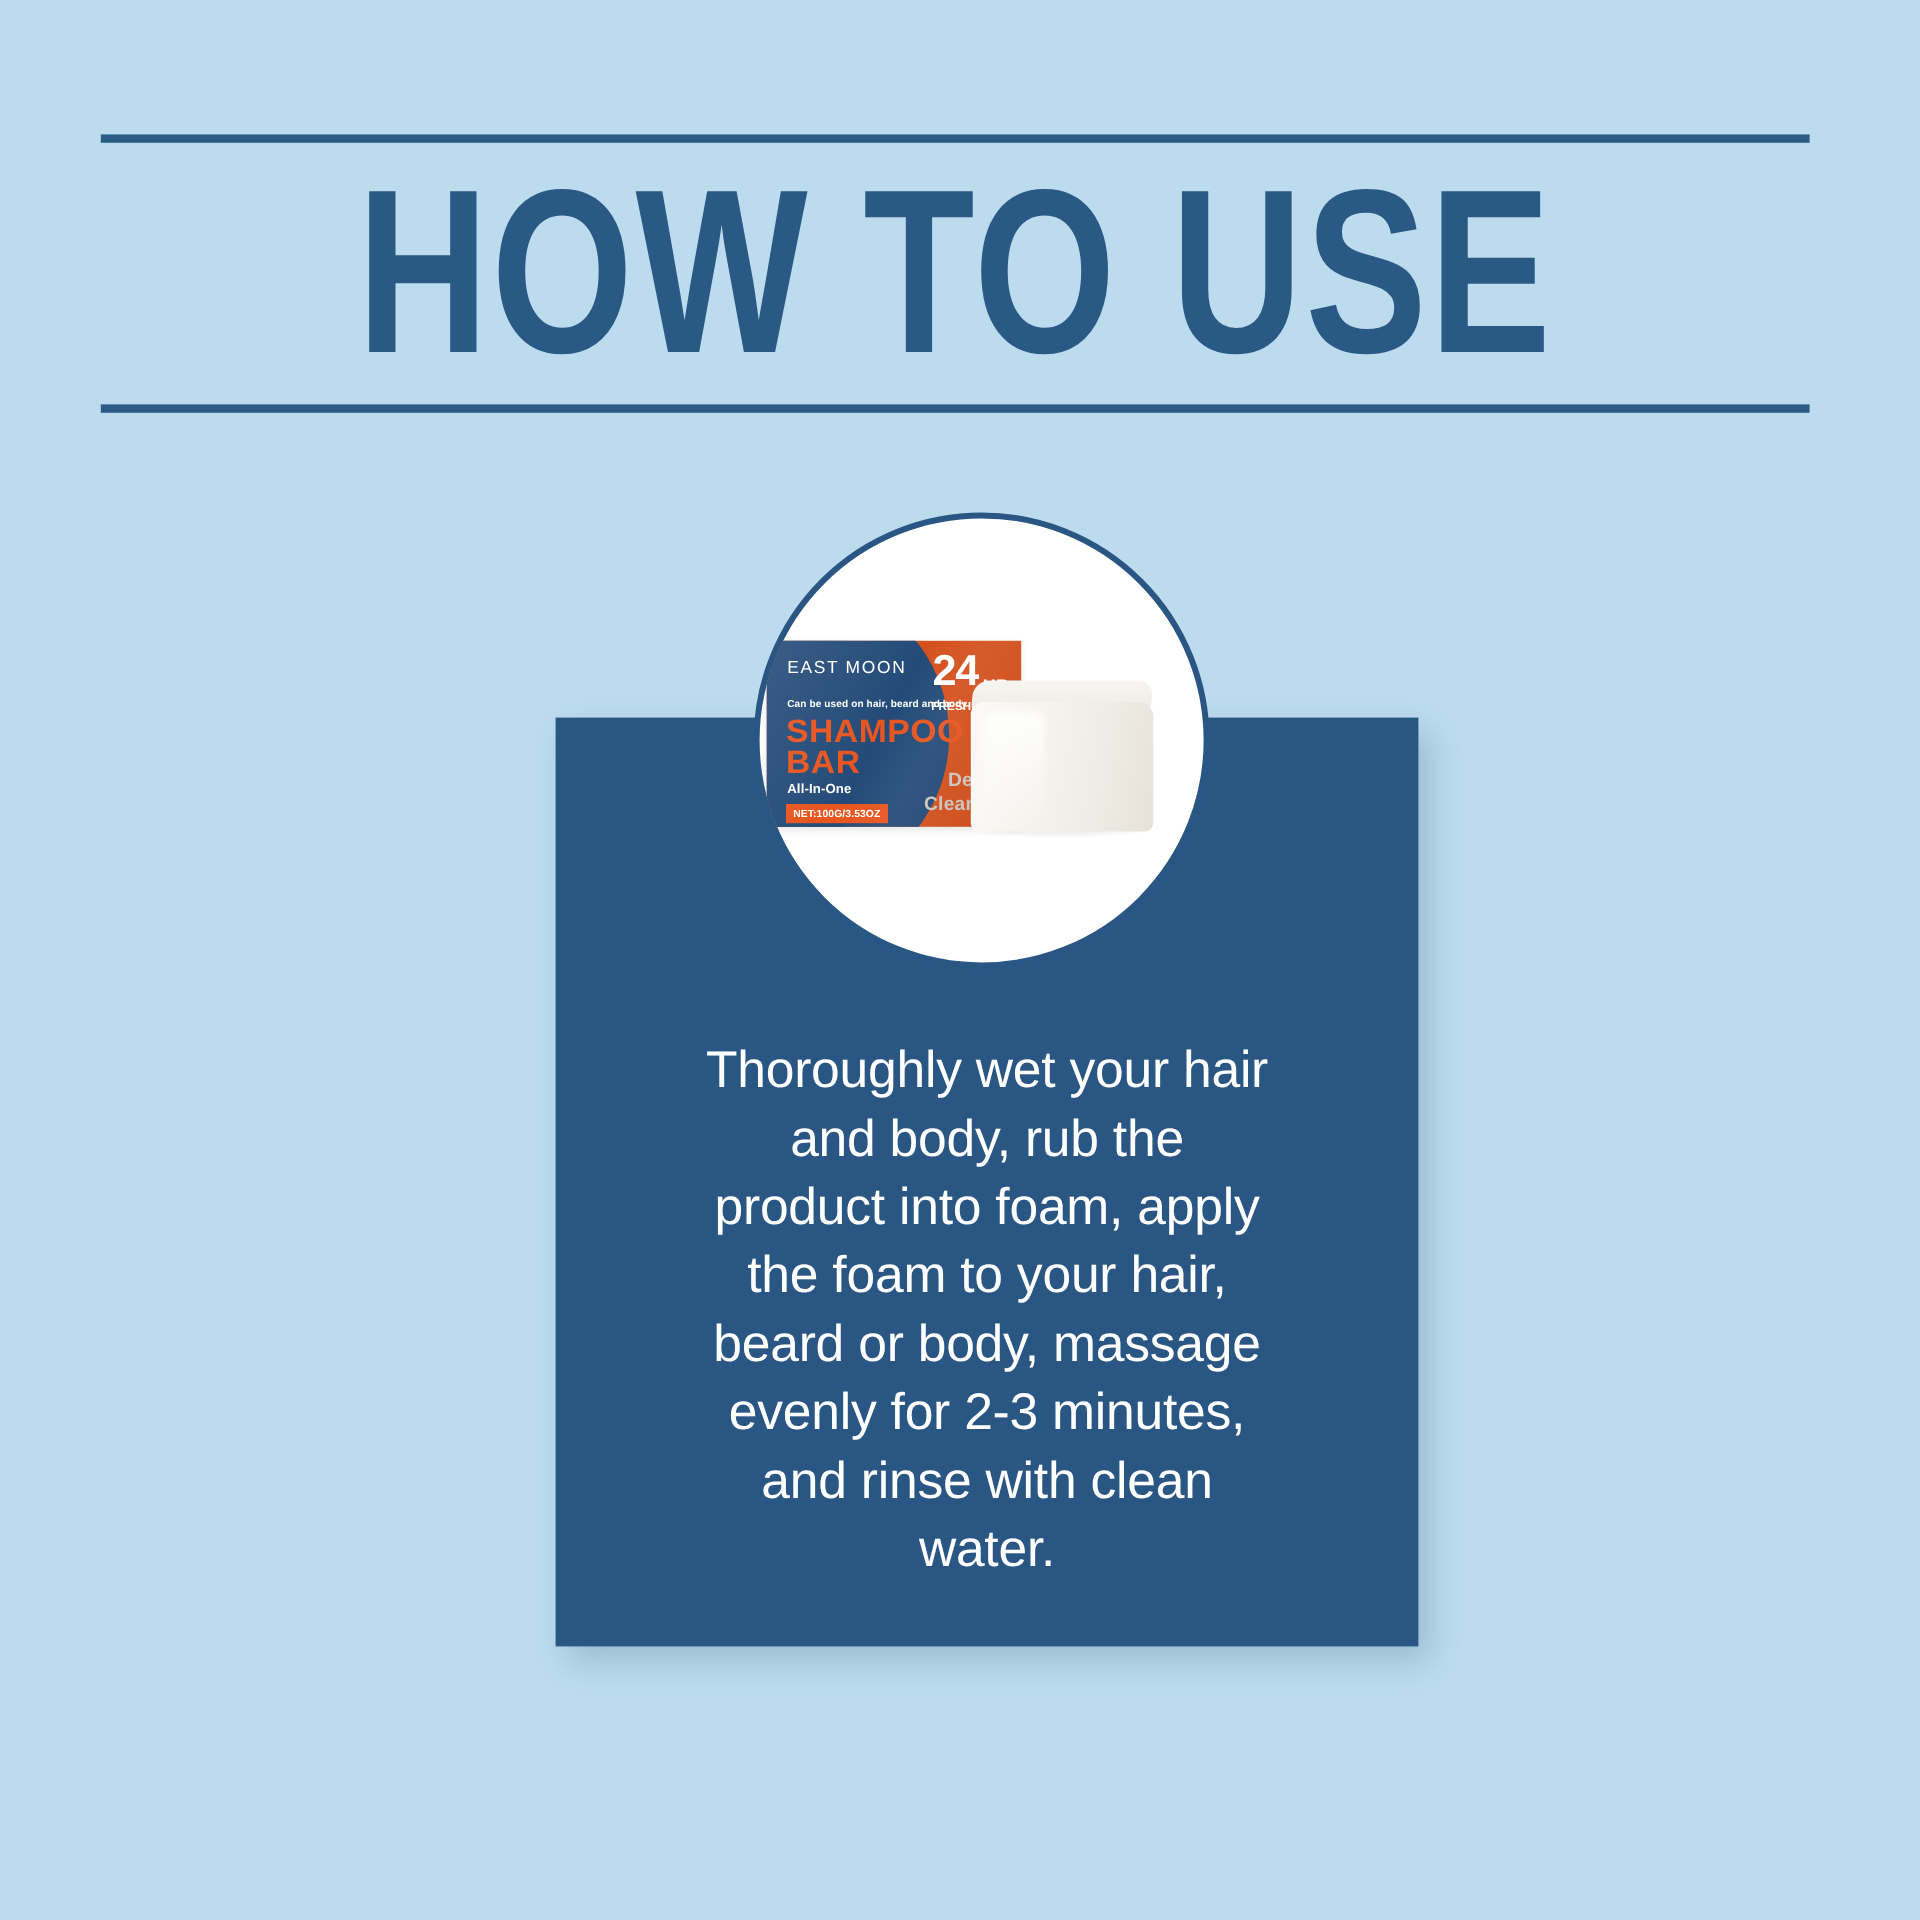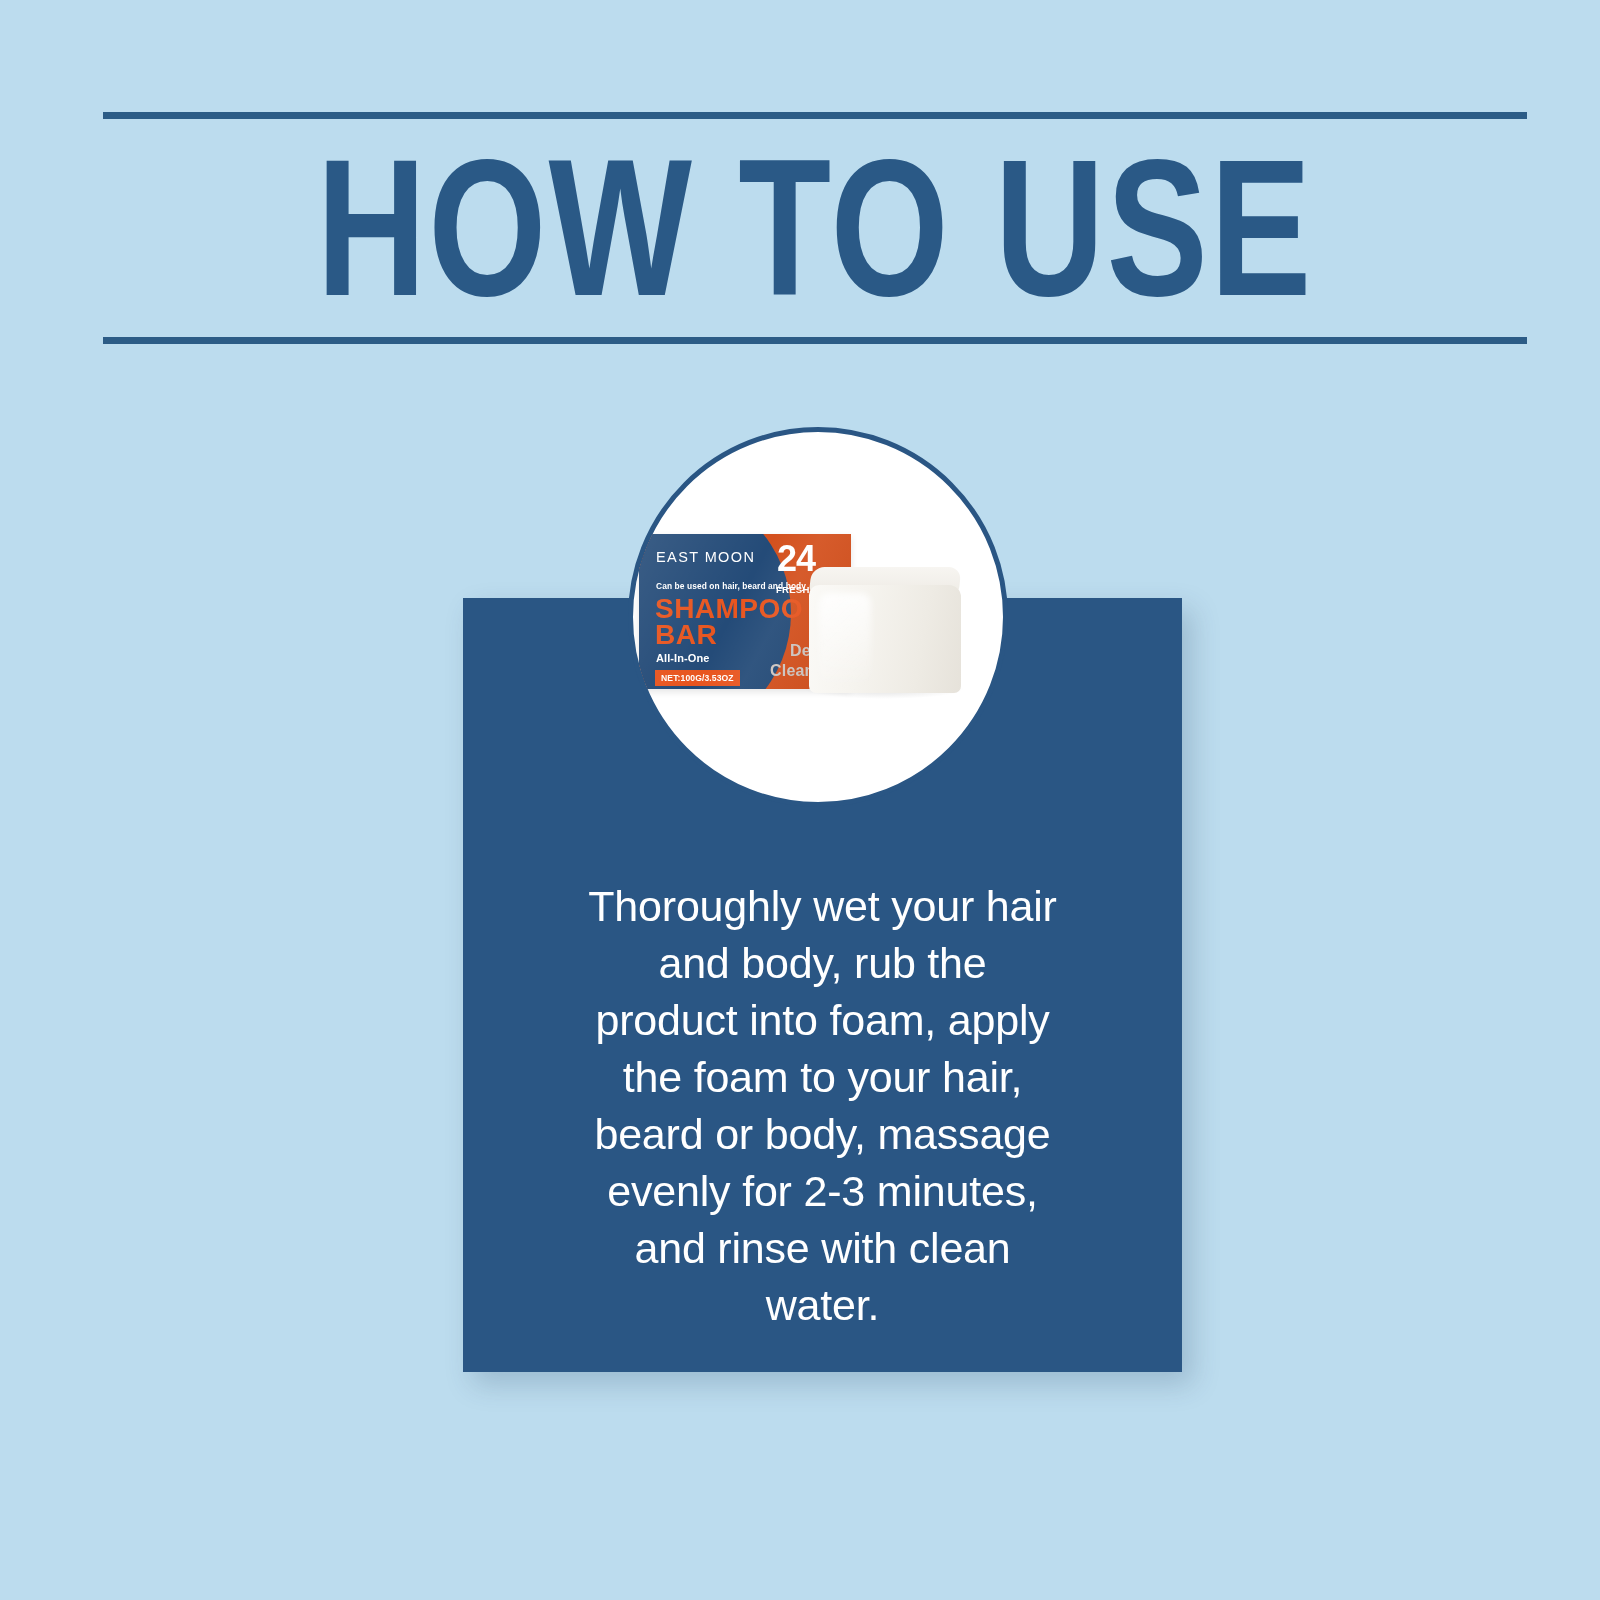--- a/index.html
+++ b/index.html
@@ -11,21 +11,21 @@
     height: 1600px;
     background: #bcdcee;
     font-family: "Liberation Sans", sans-serif;
     overflow: hidden;
     position: relative;
   }
 
   
   #header {
     position: absolute;
-    left: 103px;
+    left: 84px;
     top: 112px;
     width: 1424px;
   }
   .rule {
     width: 100%;
     height: 7px;
     background: #2c5c86;
   }
   #title {
     text-align: center;
@@ -48,21 +48,21 @@
     top: 598px;
     width: 719px;
     height: 774px;
     background: #2a5684;
     box-shadow: 10px 12px 26px rgba(40,70,100,0.22);
   }
   #instruction-text {
     position: absolute;
     left: 50%;
     transform: translateX(-50%);
-    top: 280px;
+    top: 266px;
     width: 470px;
     text-align: center;
     color: #ffffff;
     font-size: 43px;
     line-height: 57px;
     font-weight: 300;
     letter-spacing: -0.2px;
   }
 
   

